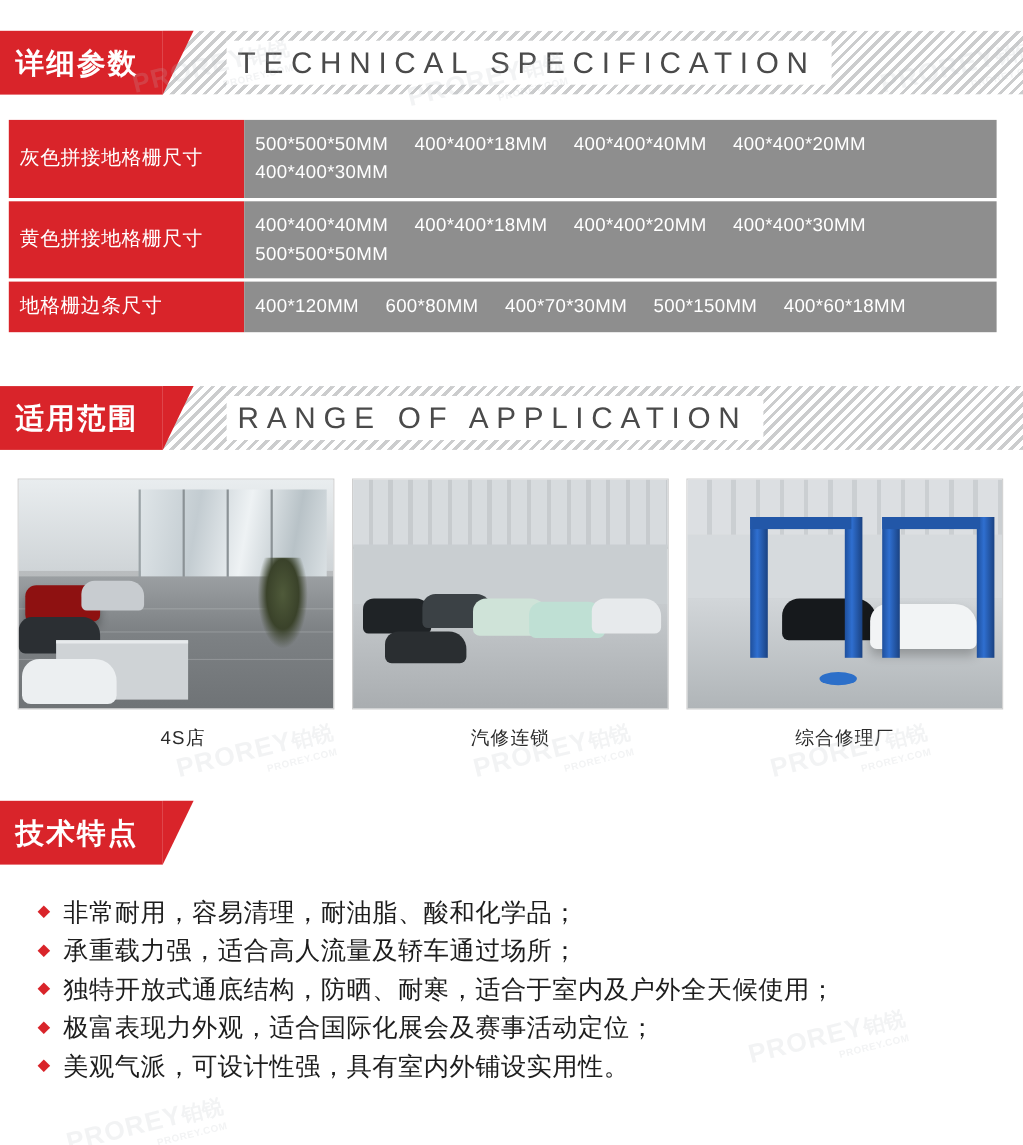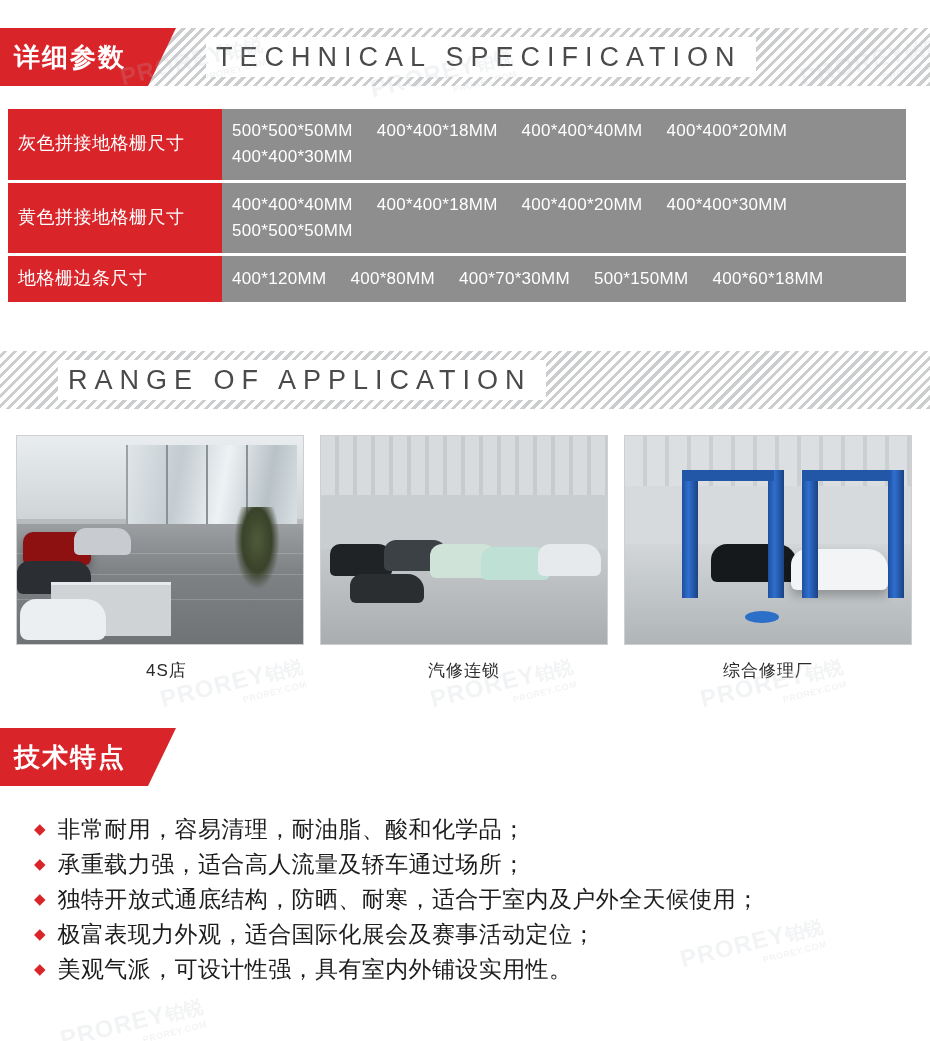--- a/index.html
+++ b/index.html
@@ -245,27 +245,28 @@
     </tr>
     <tr>
       <td class="spec-label">黄色拼接地格栅尺寸</td>
       <td class="spec-value">
         <span class="grp">400*400*40MM</span><span class="grp">400*400*18MM</span><span class="grp">400*400*20MM</span><span class="grp">400*400*30MM</span><br><span class="grp">500*500*50MM</span>
       </td>
     </tr>
     <tr>
       <td class="spec-label">地格栅边条尺寸</td>
       <td class="spec-value">
-        <span class="grp">400*120MM</span><span class="grp">400*80MM</span><span class="grp">400*70*30MM</span><span class="grp">500*150MM</span><span class="grp">400*60*18MM</span>
+        <span class="grp">400*120MM</span><span class="grp">600*80MM</span><span class="grp">400*70*30MM</span><span class="grp">500*150MM</span><span class="grp">400*60*18MM</span>
       </td>
     </tr>
   </tbody>
     </table>
 
   <div class="section-header" style="margin-top:46px;">
+    <div class="sh-tag">适用范围</div>
     <div class="sh-en">
       <div class="stripes"></div>
       <div class="en-text">RANGE OF APPLICATION</div>
     </div>
   </div>
 
   <div class="gallery">
 
     <div class="gal-item">
       <div class="gal-img">

